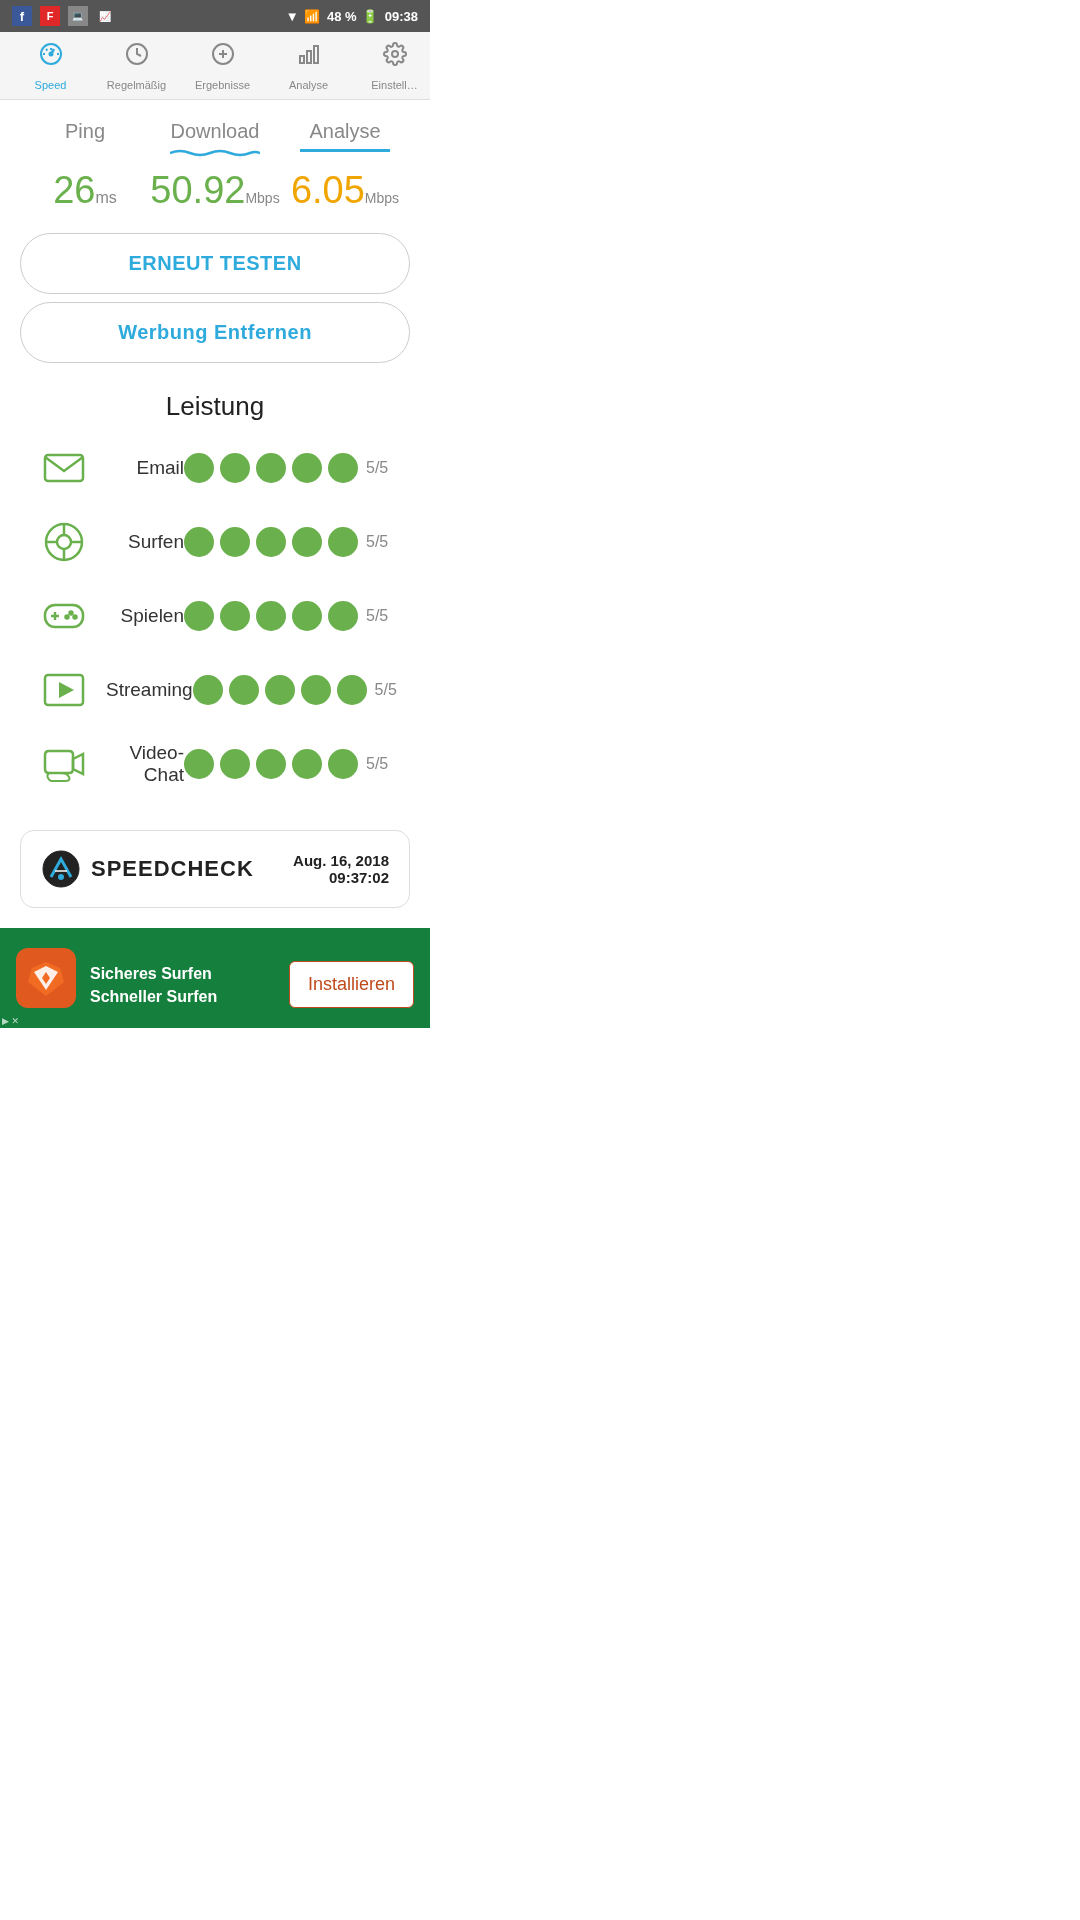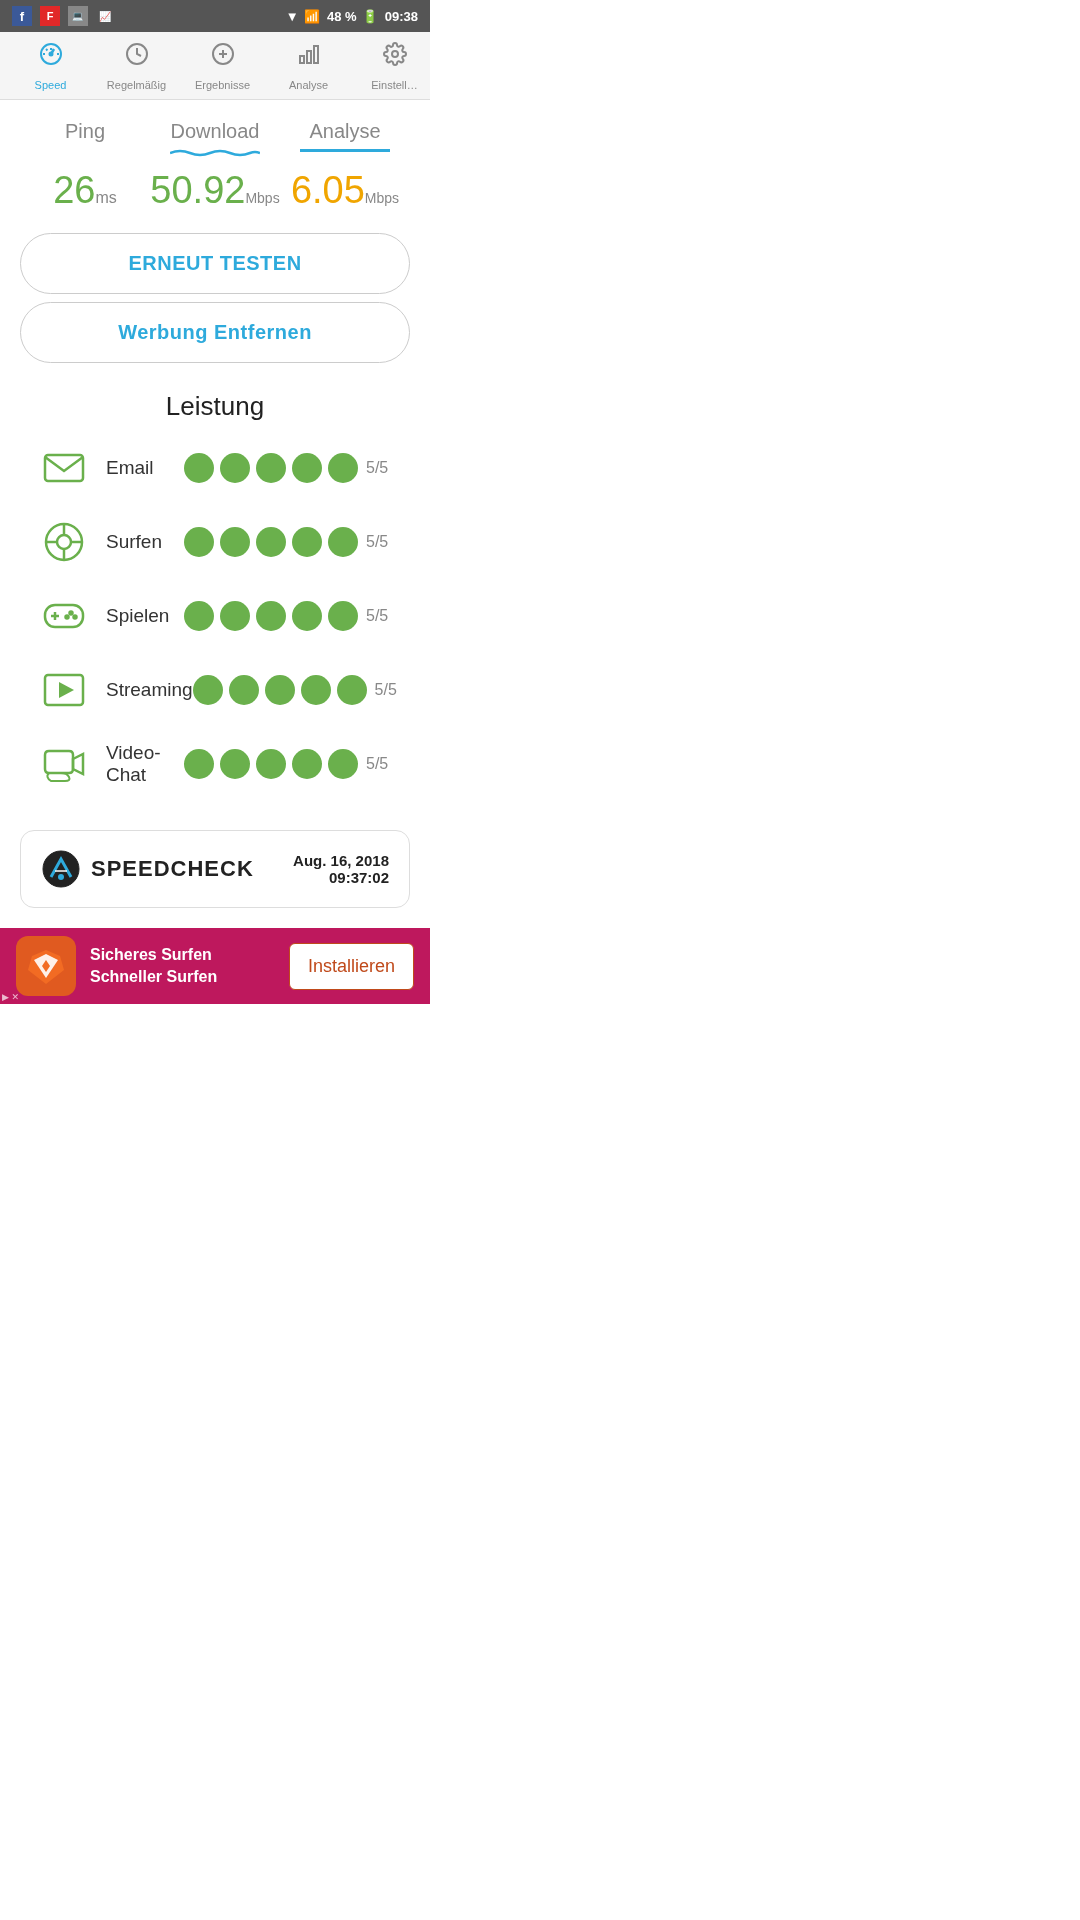--- a/index.html
+++ b/index.html
@@ -146,20 +146,21 @@
       justify-content: center;
     }
     .perf-icon svg {
       width: 46px;
       height: 46px;
     }
     .perf-name {
       font-size: 19px;
       color: #333;
       flex: 1;
+      text-align: right;
     }
     .dots-container {
       display: flex;
       align-items: center;
       gap: 6px;
       margin-right: 8px;
     }
     .dot {
       width: 30px;
       height: 30px;
@@ -199,24 +200,24 @@
     }
     .speedcheck-date {
       font-size: 15px;
       font-weight: 700;
       color: #222;
       text-align: right;
     }
 
     
     .ad-banner {
-      background: #be185d;
-      display: flex;
-      align-items: center;
-      padding: 8px 16px;
+      background: #15803d;
+      display: flex;
+      align-items: flex-end;
+      padding: 20px 16px;
       gap: 14px;
       position: relative;
     }
     .ad-banner-icon {
       width: 60px;
       height: 60px;
       background: #e05a20;
       border-radius: 12px;
       display: flex;
       align-items: center;

